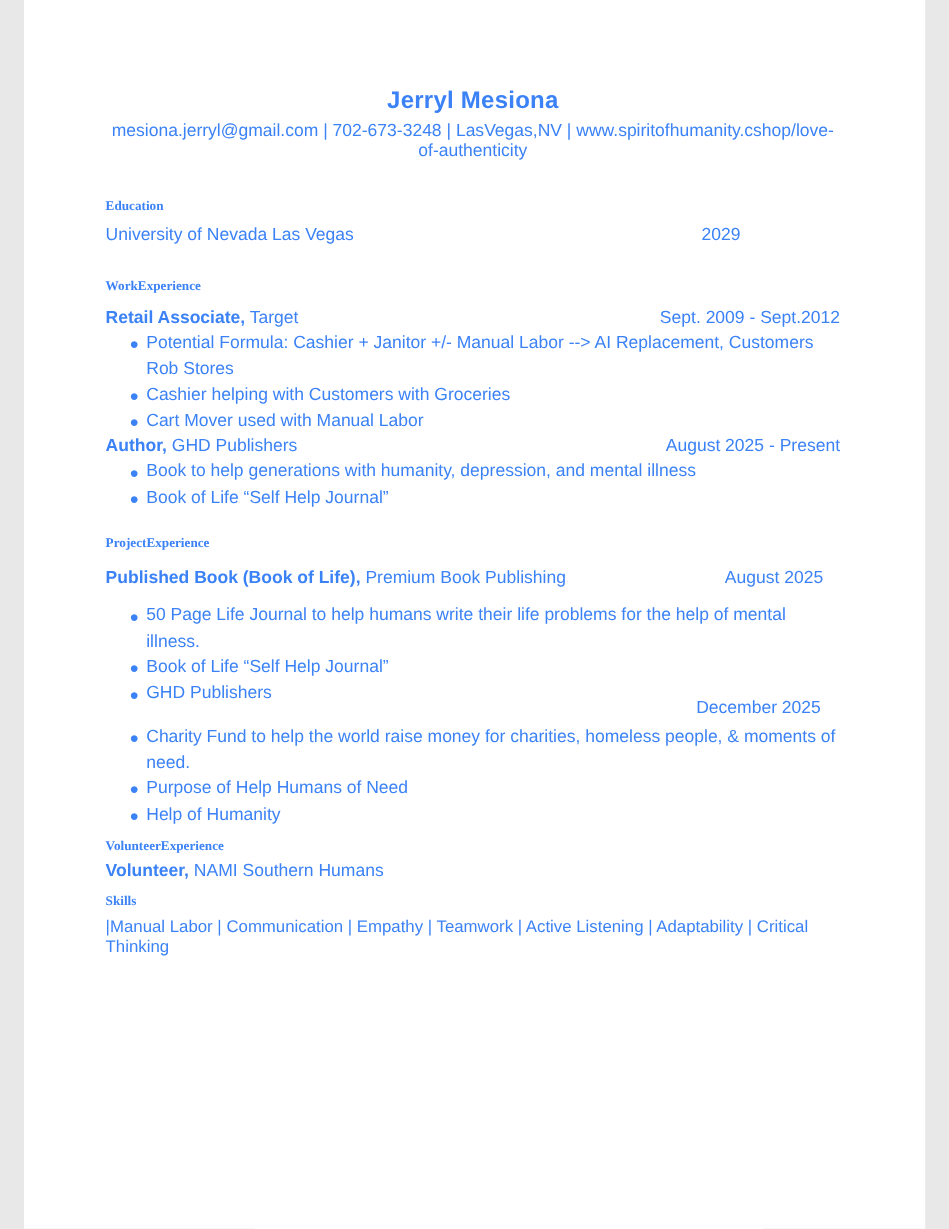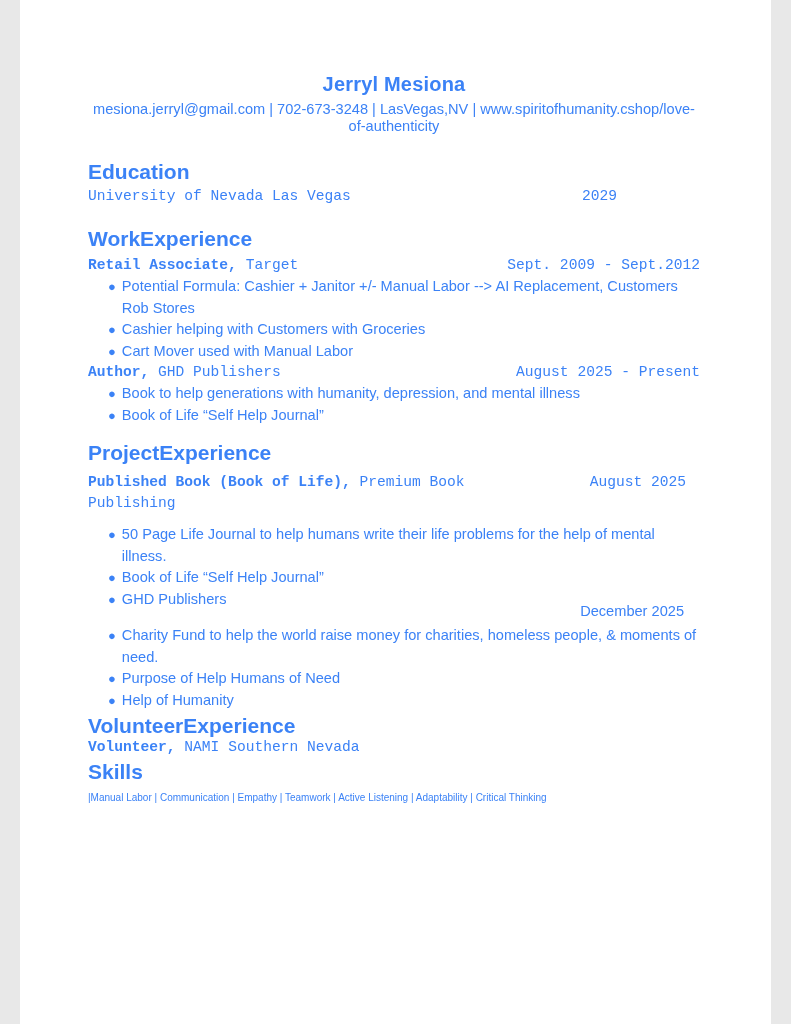--- a/index.html
+++ b/index.html
@@ -4,45 +4,45 @@
 <style>
   html,body{margin:0;padding:0;background:#e8e8e8;}
   .page{
     width:751px;height:1024px;background:#ffffff;color:#3b82f6;
     font-family:"Liberation Sans",sans-serif;
     box-sizing:border-box;padding:73px 71px 0 68px;
     overflow:hidden;position:relative;margin:0 auto;
   }
   .name{font-size:20px;font-weight:700;text-align:center;line-height:22px;letter-spacing:.2px;}
   .contact{font-size:14.6px;text-align:center;margin-top:6px;line-height:17px;}
-  .sec-h{font-size:21px;font-weight:700;line-height:18px;}
+  .sec-h{font-size:11px;font-weight:700;line-height:18px;font-family:Liberation Serif, serif;}
   .mt-edu{margin-top:28px;}
   .mt-work{margin-top:23px;}
   .mt-proj{margin-top:18px;}
   .mt-vol{margin-top:6px;}
   .mt-skills{margin-top:5px;}
   .degree{font-weight:700;font-size:14.6px;line-height:16px;margin-top:7px;margin-left:12px;}
-  .row{display:flex;justify-content:space-between;font-size:14.6px;line-height:21px;font-family:Liberation Mono, monospace;}
+  .row{display:flex;justify-content:space-between;font-size:14.6px;line-height:21px;}
   .row.mt7{margin-top:7px;}
   .row.mt5{margin-top:5px;}
   .row.mt10{margin-top:10px;gap:36px;}
   .row.mt2{margin-top:2px;}
   .date{white-space:nowrap;}
   .dr-83{margin-right:83px;}
   .dr-14{margin-right:14px;}
   .dr-16{margin-right:16px;text-align:right;}
   .dr-9{margin-right:9px;}
   .bullet{display:flex;margin-left:20px;font-size:14.6px;line-height:21.5px;}
   .dot{font-size:13px;margin-right:6px;line-height:21.5px;}
   .spacer10{height:10px;}
   .spacer7{height:7px;}
   .dec-line{text-align:right;font-size:14.6px;line-height:14px;margin-top:-6px;}
   .vol-row{display:flex;justify-content:space-between;align-items:flex-start;flex-direction:column;}
   .vol-date{font-size:14.6px;line-height:15px;padding-top:12px;white-space:nowrap;}
-  .skills-line{font-size:10px;line-height:26px;margin-top:4px;}
+  .skills-line{font-size:14px;line-height:16px;margin-top:4px;}
 </style>
 </head>
 <body>
 
 <div class="page">
 
   <div class="name">Jerryl Mesiona</div>
   <div class="contact">mesiona.jerryl@gmail.com | 702-673-3248 | LasVegas,NV | www.spiritofhumanity.cshop/love-of-authenticity</div>
 
   <div class="sec-h mt-edu">Education</div>
@@ -116,19 +116,19 @@
     </div>
   <div class="bullet">
       <span class="dot">●</span>
       <span>Help of Humanity</span>
     </div>
 
   <div class="vol-row mt-vol">
     <div class="sec-h">VolunteerExperience</div>
   </div>
   <div class="row mt2">
-    <span><b>Volunteer,</b> <span>NAMI Southern Nevada</span></span>
+    <span><b>Volunteer,</b> <span>NAMI Southern Humans</span></span>
   </div>
 
   <div class="sec-h mt-skills">Skills</div>
   <div class="skills-line">|Manual Labor | Communication | Empathy | Teamwork | Active Listening | Adaptability | Critical Thinking</div>
 
 </div>
 
 </body></html>

